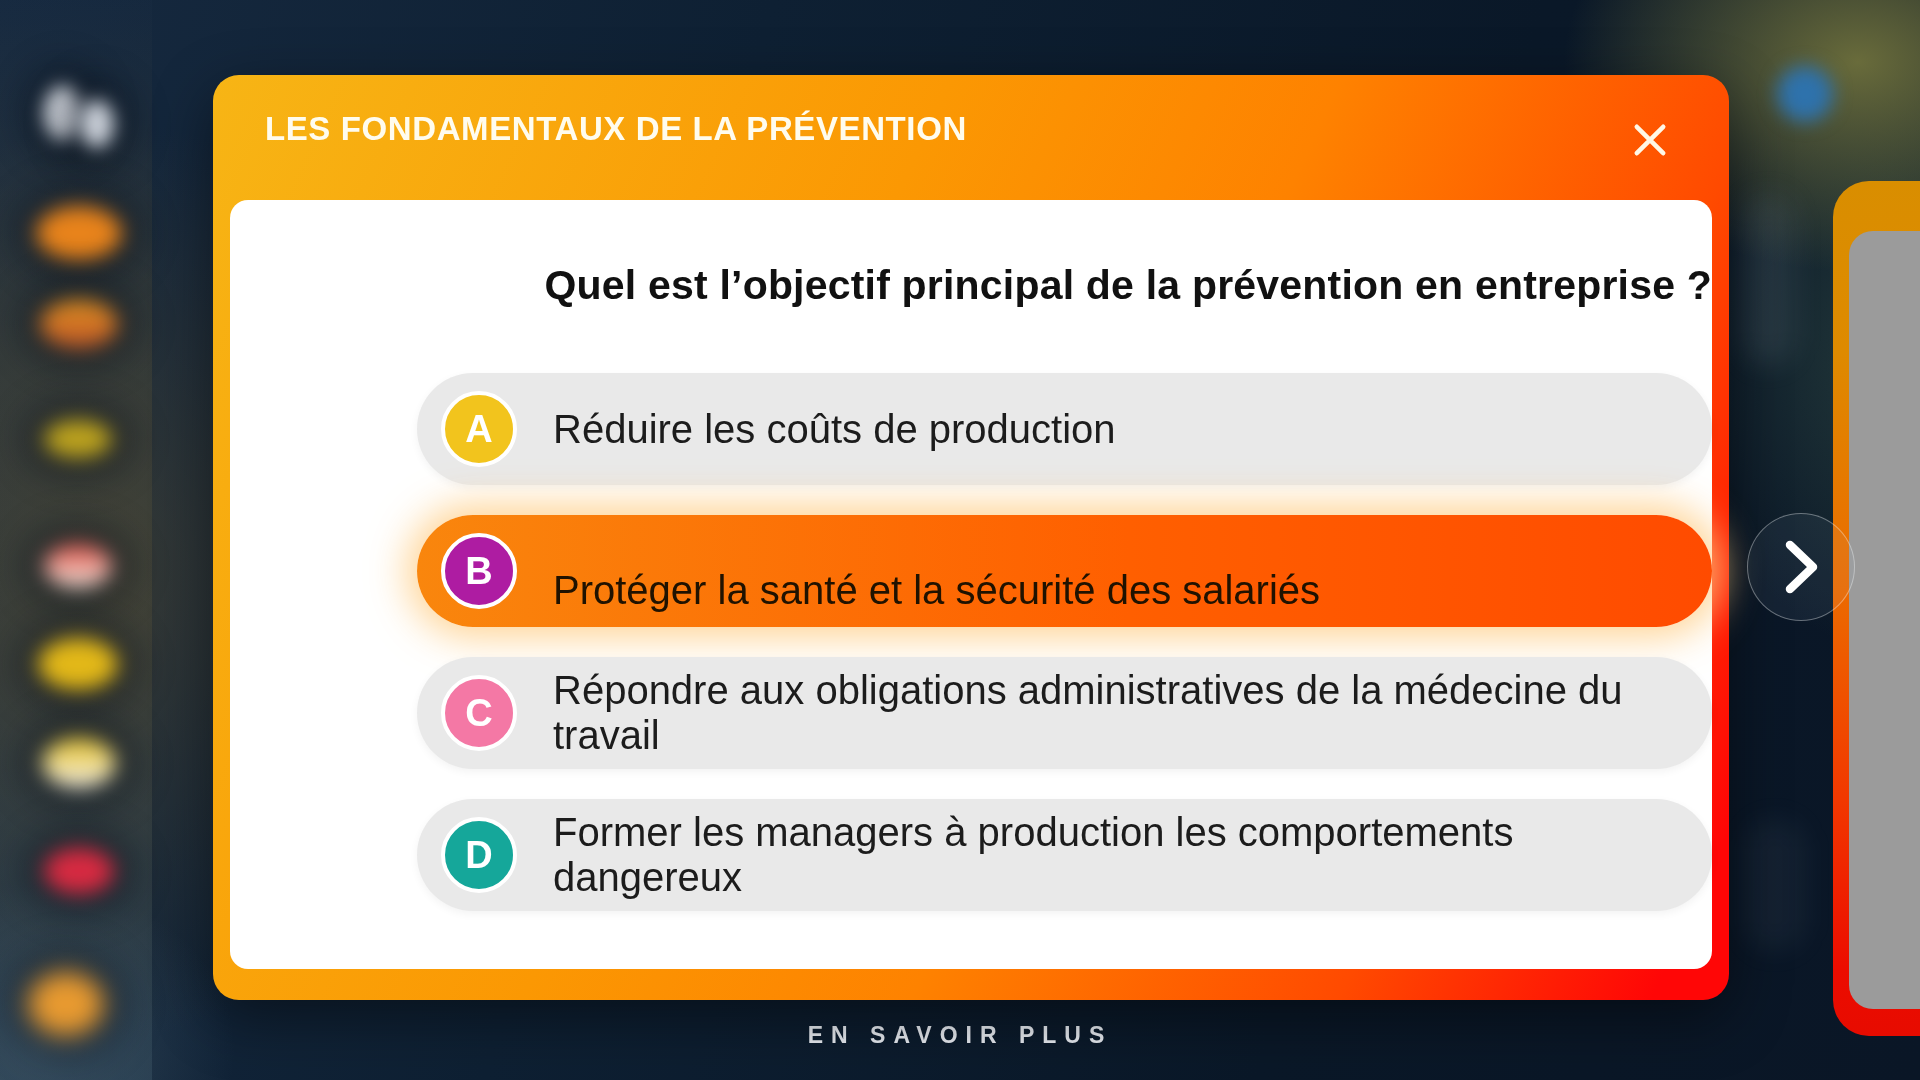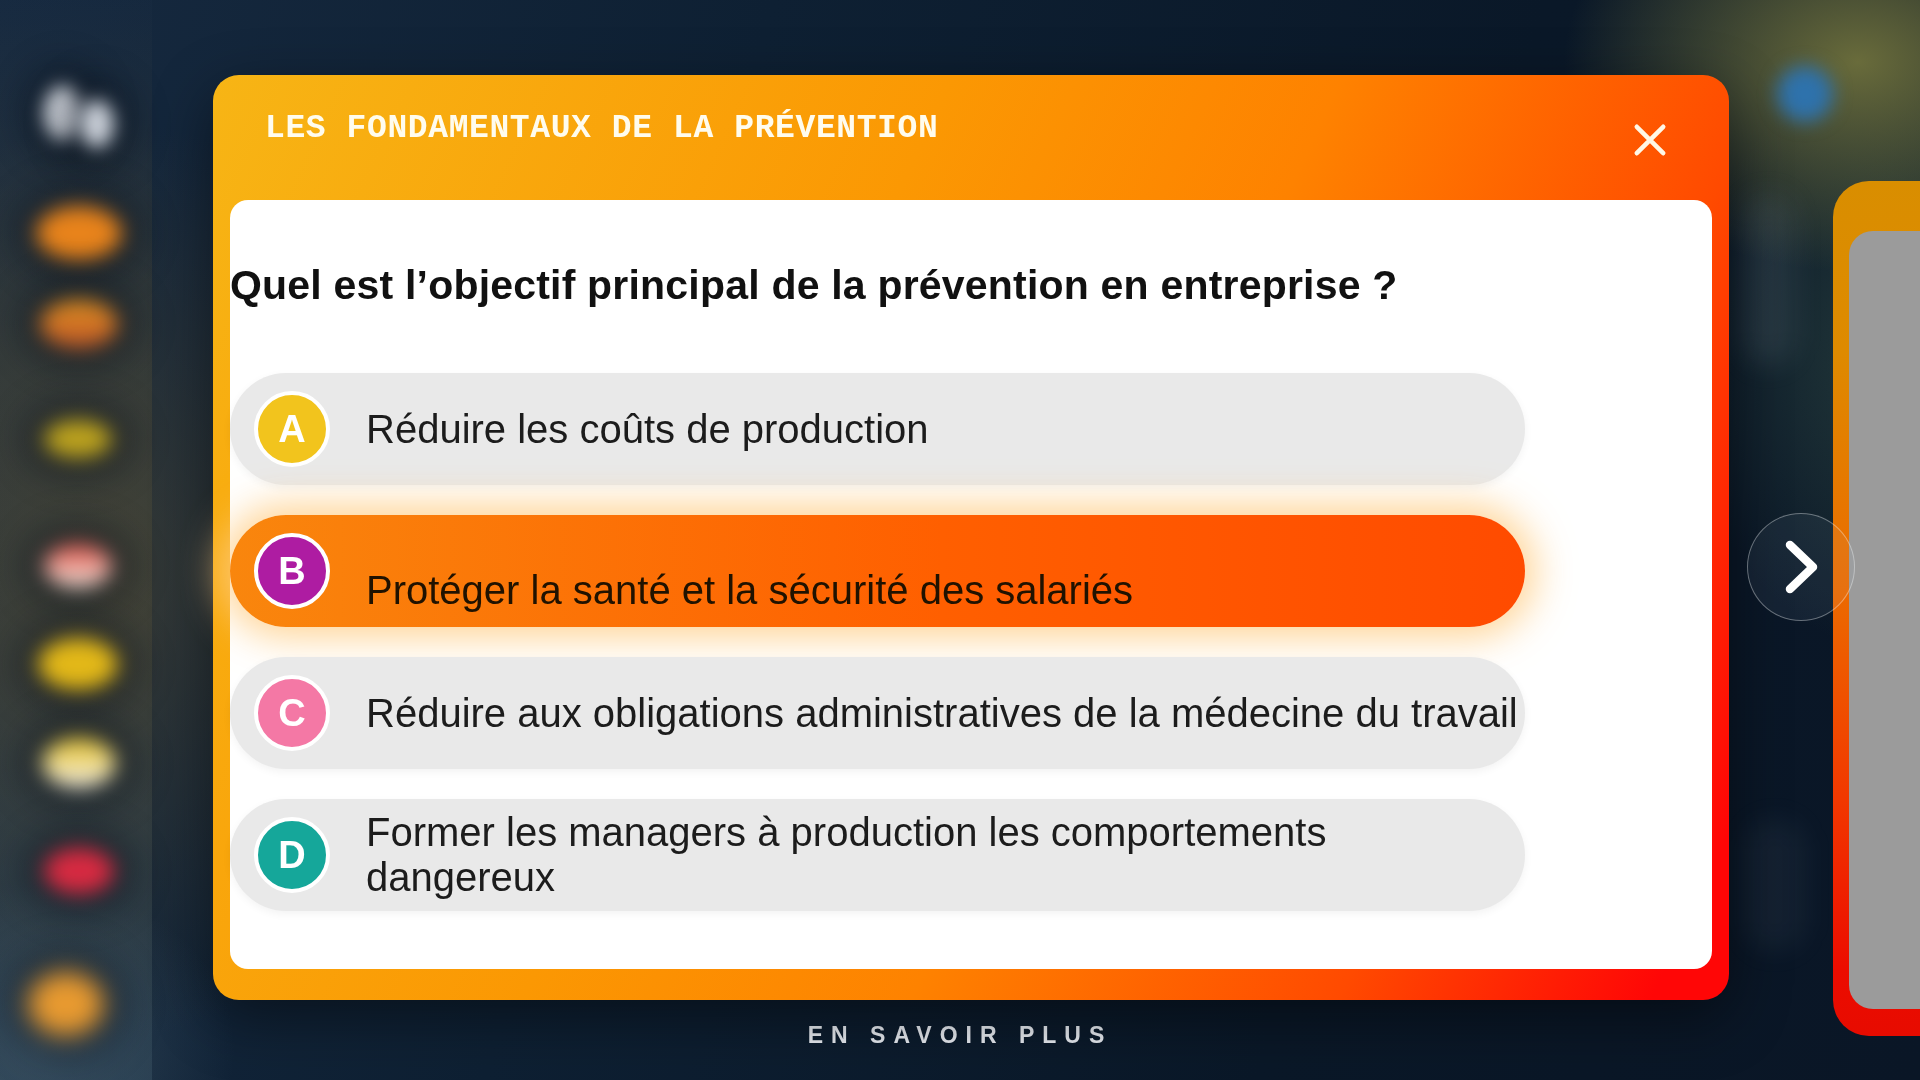--- a/index.html
+++ b/index.html
@@ -33,25 +33,25 @@
   .next-btn{position:absolute;left:1747px;top:513px;width:106px;height:106px;z-index:5;
     border-radius:50%;border:1.5px solid rgba(255,255,255,0.35);
     background:rgba(175,205,225,0.07);display:flex;align-items:center;justify-content:center;cursor:pointer;}
   
   .modal{position:absolute;left:213px;top:75px;width:1516px;height:925px;z-index:4;
     border-radius:26px;
     background:linear-gradient(115deg,#F7B515 0%,#FB9803 38%,#FE8200 58%,#FF4A00 80%,#FF0606 96%);
     box-shadow:0 18px 60px rgba(0,0,0,0.45);}
   .modal-header{position:absolute;left:0;top:0;right:0;height:125px;}
   .modal-title{position:absolute;left:52px;top:0;height:107px;display:flex;align-items:center;
-    color:#FFFCEE;font-size:33px;font-weight:600;letter-spacing:0.6px;font-family:Liberation Mono, monospace;}
+    color:#FFFCEE;font-size:33px;font-weight:600;letter-spacing:0.6px;}
   .close-btn{position:absolute;right:54px;top:40px;width:50px;height:50px;cursor:pointer;
     display:flex;align-items:center;justify-content:center;background:transparent;border:none;}
   .content-panel{position:absolute;left:17px;right:17px;top:125px;bottom:31px;
-    background:#FFFFFF;border-radius:18px;display:flex;flex-direction:column;align-items:flex-start;}
+    background:#FFFFFF;border-radius:18px;display:flex;flex-direction:column;align-items:flex-end;}
   .question{margin-top:62px;font-size:41px;font-weight:700;color:#111111;text-align:center;
     letter-spacing:0.2px;}
   .options{margin-top:64px;width:1295px;display:flex;flex-direction:column;gap:30px;}
   .option{height:112px;border-radius:56px;background:#E9E9E9;display:flex;align-items:center;
     padding-left:24px;box-sizing:border-box;cursor:pointer;
     box-shadow:0 3px 8px rgba(0,0,0,0.05);}
   .option.selected{
     background:linear-gradient(90deg,#F9860D 0%,#FF5F00 55%,#FF4B00 100%);
     box-shadow:0 0 38px 10px rgba(255,205,130,0.85);}
   .badge{width:76px;height:76px;border-radius:50%;border:4px solid #FFFFFF;box-sizing:border-box;
@@ -115,21 +115,21 @@
         <div class="option">
           <div class="badge" style="background: rgb(242, 196, 29);">A</div>
           <div class="option-text">Réduire les coûts de production</div>
         </div>
         <div class="option selected">
           <div class="badge" style="background: rgb(174, 28, 162);">B</div>
           <div class="option-text">Protéger la santé et la sécurité des salariés</div>
         </div>
         <div class="option">
           <div class="badge" style="background: rgb(244, 120, 165);">C</div>
-          <div class="option-text">Réduire aux obligations administratives de la médecine du travail</div>
+          <div class="option-text">Répondre aux obligations administratives de la médecine du travail</div>
         </div>
         <div class="option">
           <div class="badge" style="background: rgb(21, 167, 154);">D</div>
           <div class="option-text">Former les managers à production les comportements dangereux</div>
         </div>
       </div>
     </div>
   </div>
 
   <div class="footer-link">EN SAVOIR PLUS</div>

